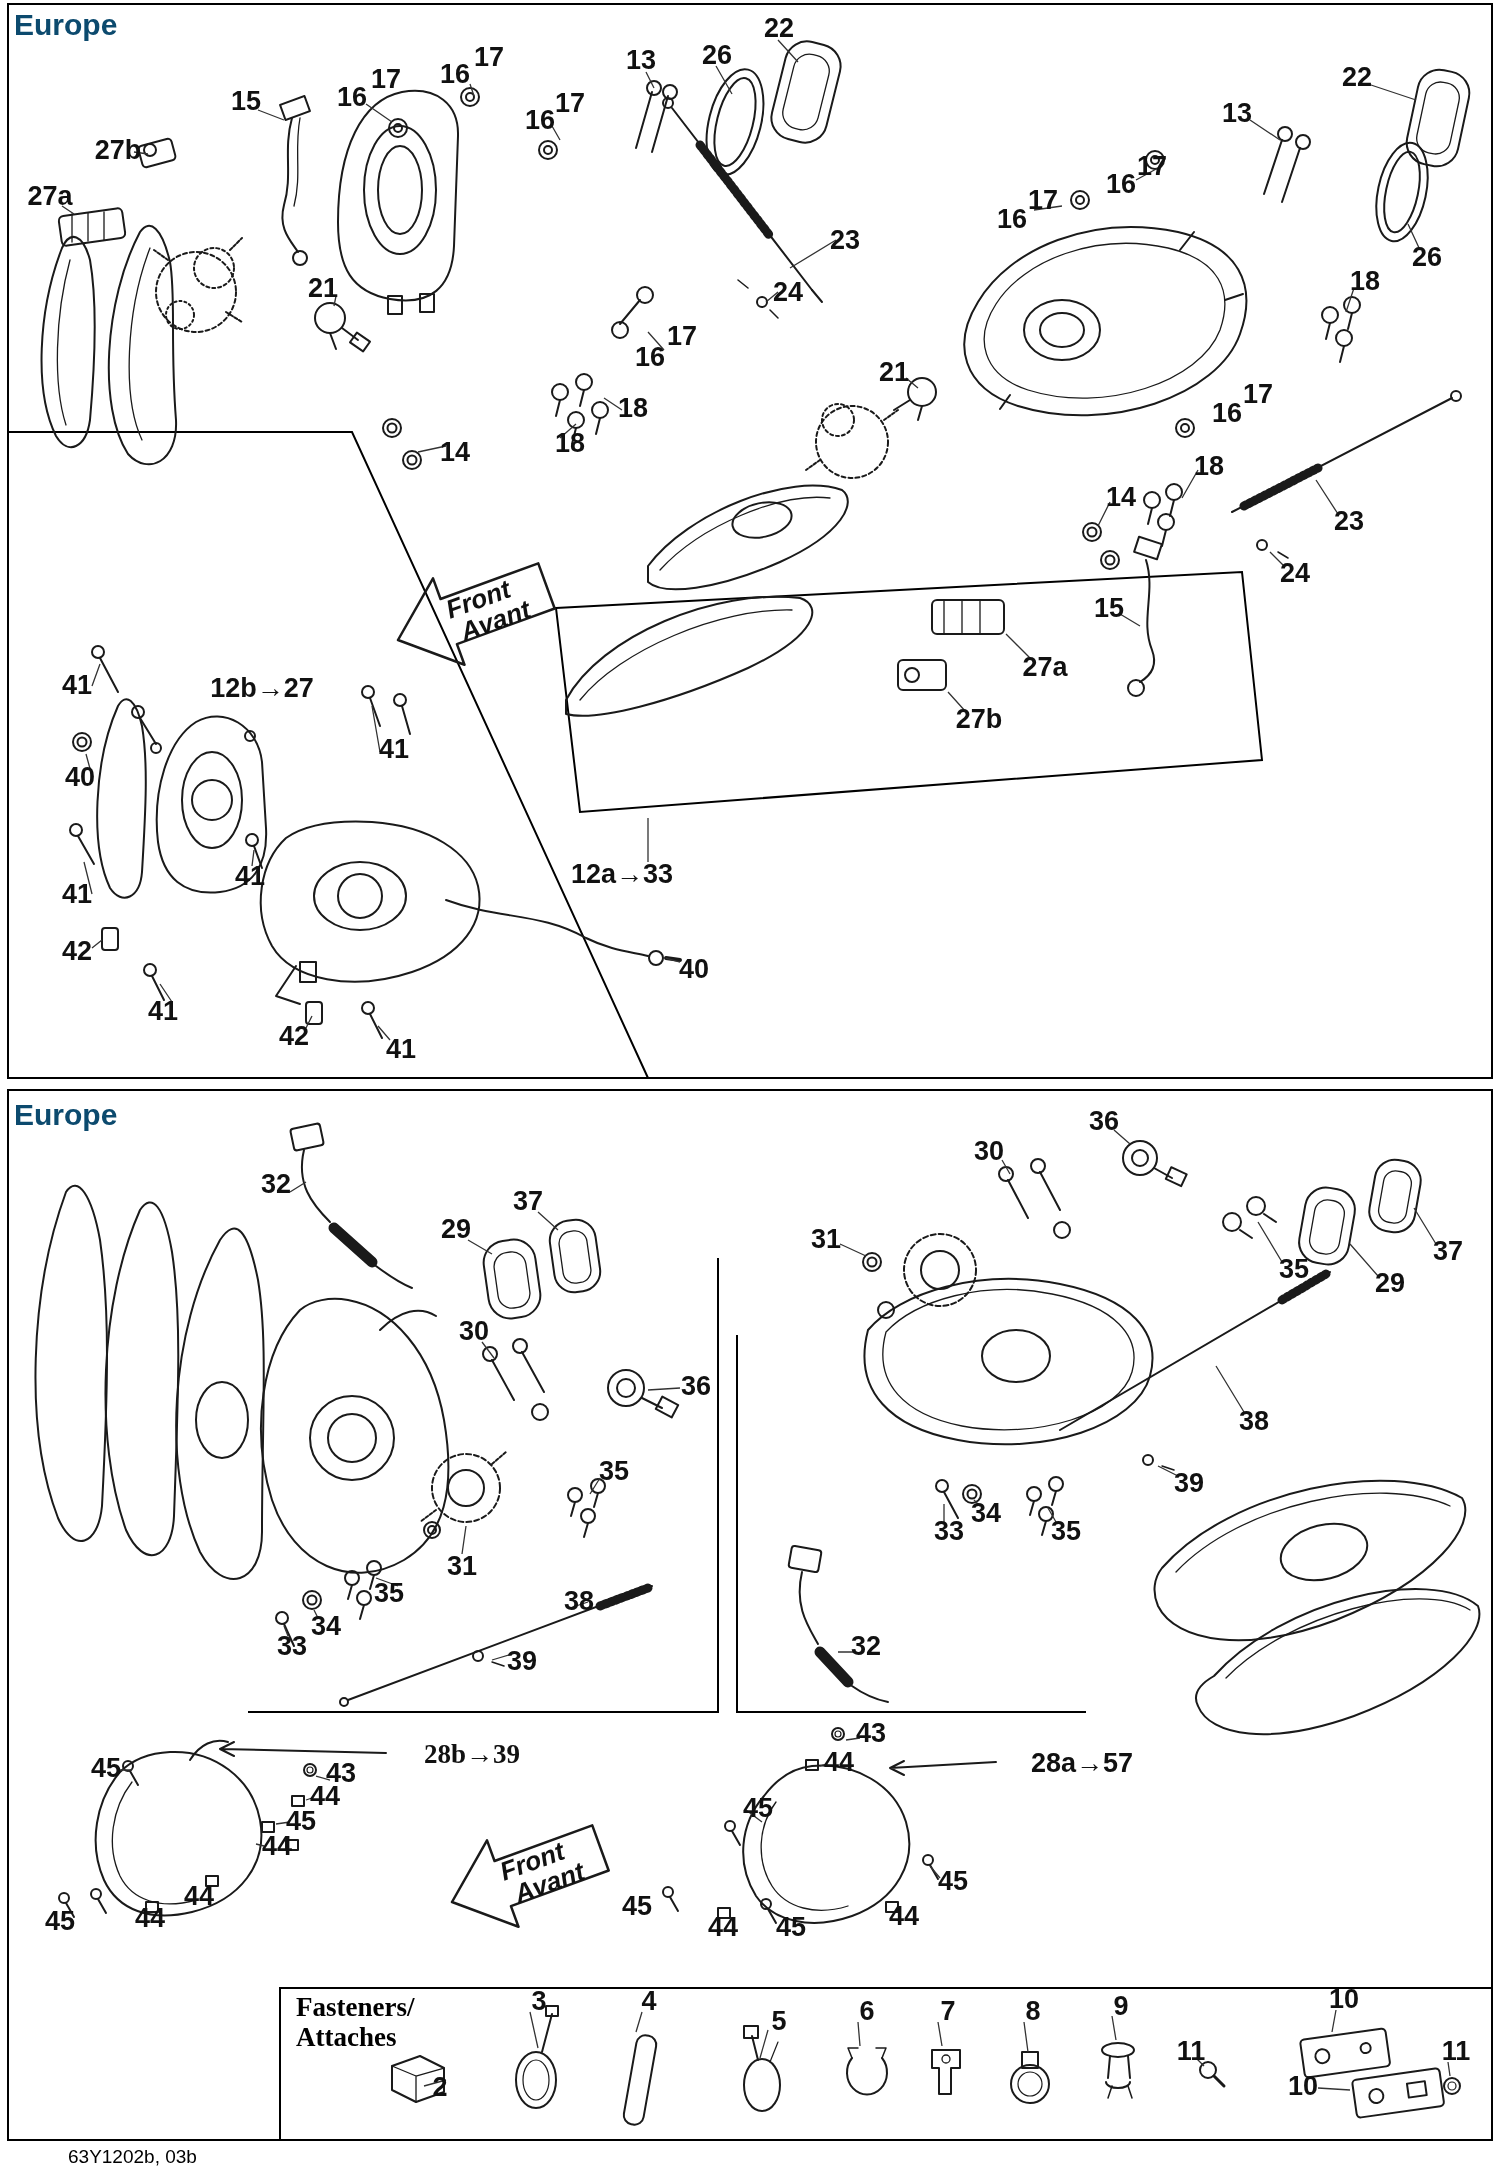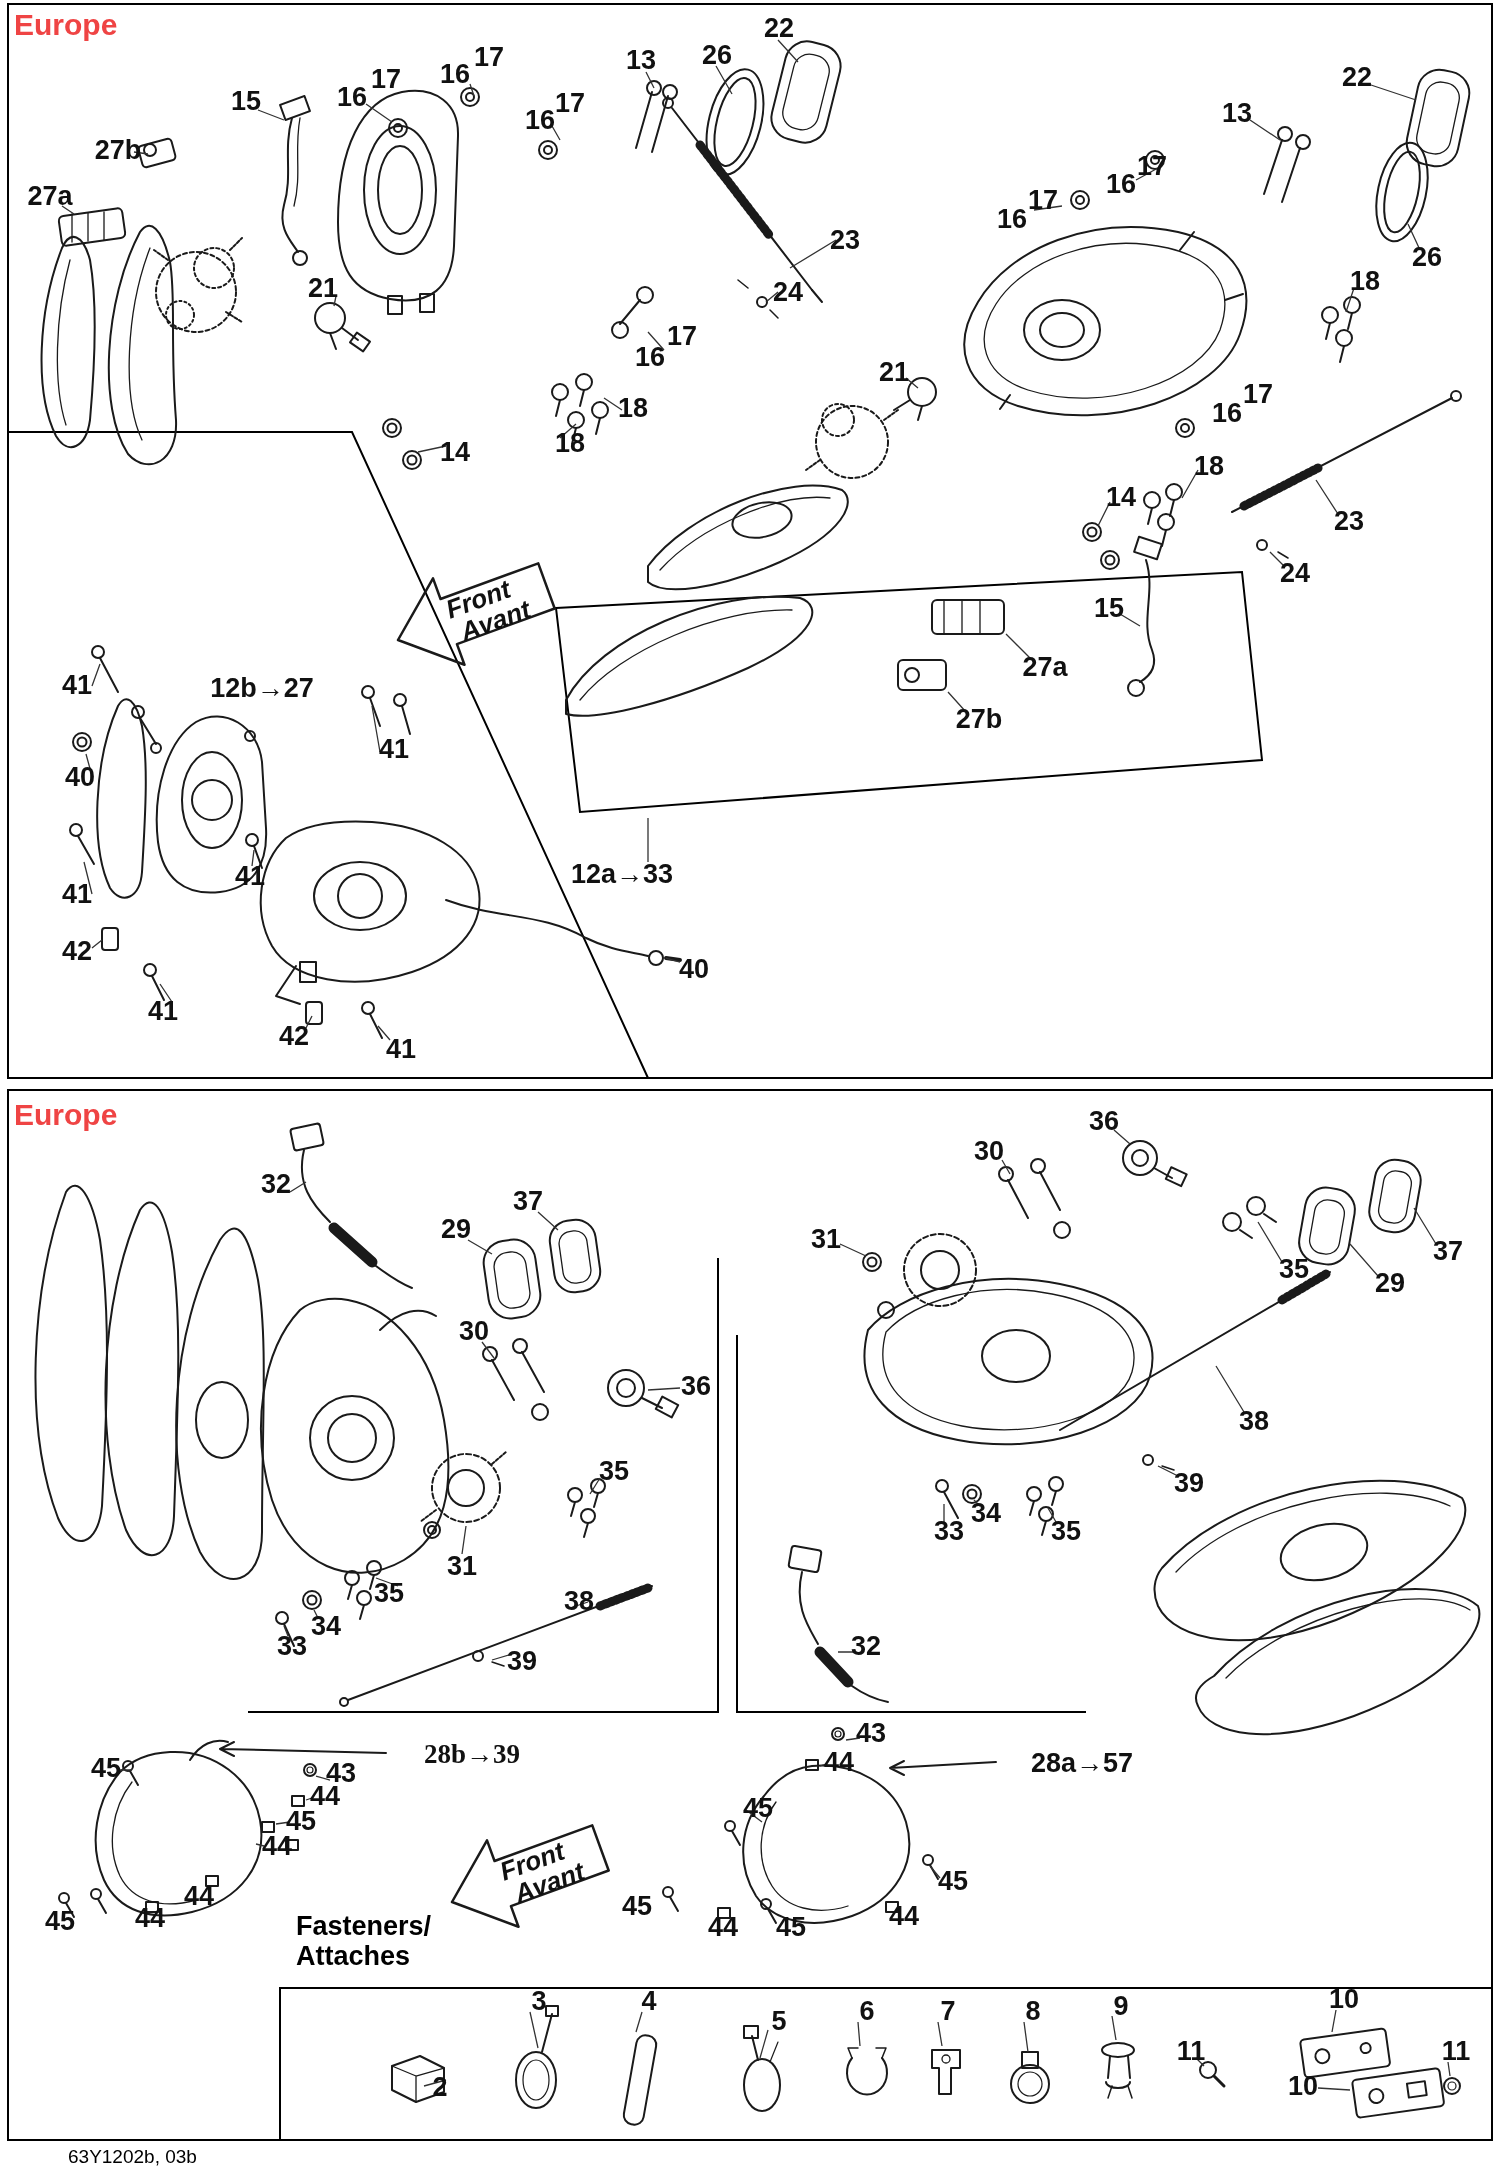--- a/index.html
+++ b/index.html
@@ -2,21 +2,21 @@
 <html><head>
 <meta charset="utf-8">
 <style>
   html,body{margin:0;padding:0;background:#fff;}
   #page{position:relative;width:1500px;height:2178px;background:#fff;overflow:hidden;
         font-family:"Liberation Sans",sans-serif;color:#111;}
   .art{position:absolute;left:0;top:0;}
   #callout-layer{position:absolute;left:0;top:0;width:1500px;height:2178px;}
   .callout{position:absolute;transform:translate(-50%,-50%);font-weight:bold;
            font-size:27px;white-space:nowrap;color:#111;}
-  .section-label{position:absolute;font-weight:bold;font-size:30px;color:#ef4444;}
+  .section-label{position:absolute;font-weight:bold;font-size:30px;color:#0c4a6e;}
   .legend-title{position:absolute;font-weight:bold;font-size:27px;line-height:1.12;color:#000;}
   .doc-code{position:absolute;font-size:19px;color:#000;}
   .arrowtext{font-family:"Liberation Sans",sans-serif;font-style:italic;font-weight:bold;
              font-size:26px;fill:#111;stroke:none;}
 </style>
 </head>
 <body>
 
 <div id="page">
 
@@ -419,21 +419,21 @@
     <g transform="translate(452,1902) rotate(-20)">
       <path d="M0,0 L54,-46 L54,-24 L158,-24 L158,24 L54,24 L54,46 Z" fill="none" stroke="#1a1a1a" stroke-width="2.5" stroke-linejoin="round"></path>
       <text class="arrowtext" x="56" y="-2">Front</text>
       <text class="arrowtext" x="62" y="24">Avant</text>
     </g>
   </svg>
 
   <div class="section-label" style="left:14px;top:8px;">Europe</div>
   <div class="section-label" style="left:14px;top:1098px;">Europe</div>
 
-  <div class="legend-title" style="left:296px;top:1911px;">
+  <div class="legend-title" style="left:296px;top:1992px;font-family:Liberation Serif, serif;">
     <div>Fasteners/</div>
     <div>Attaches</div>
   </div>
 
   <div class="doc-code" style="left:68px;top:2146px;">63Y1202b, 03b</div>
 
   <div id="callout-layer">
       <span class="callout" style="left: 118px; top: 150px;">27b</span>
       <span class="callout" style="left: 50px; top: 196px;">27a</span>
       <span class="callout" style="left: 246px; top: 101px;">15</span>

